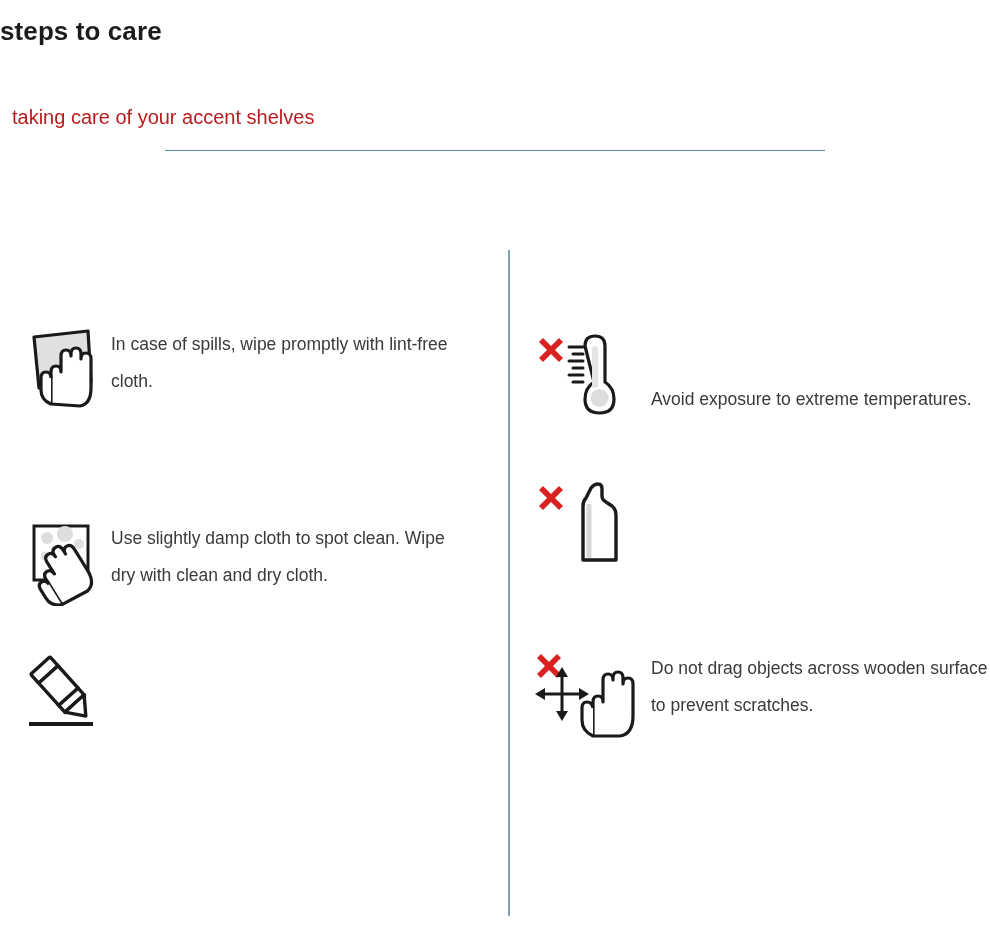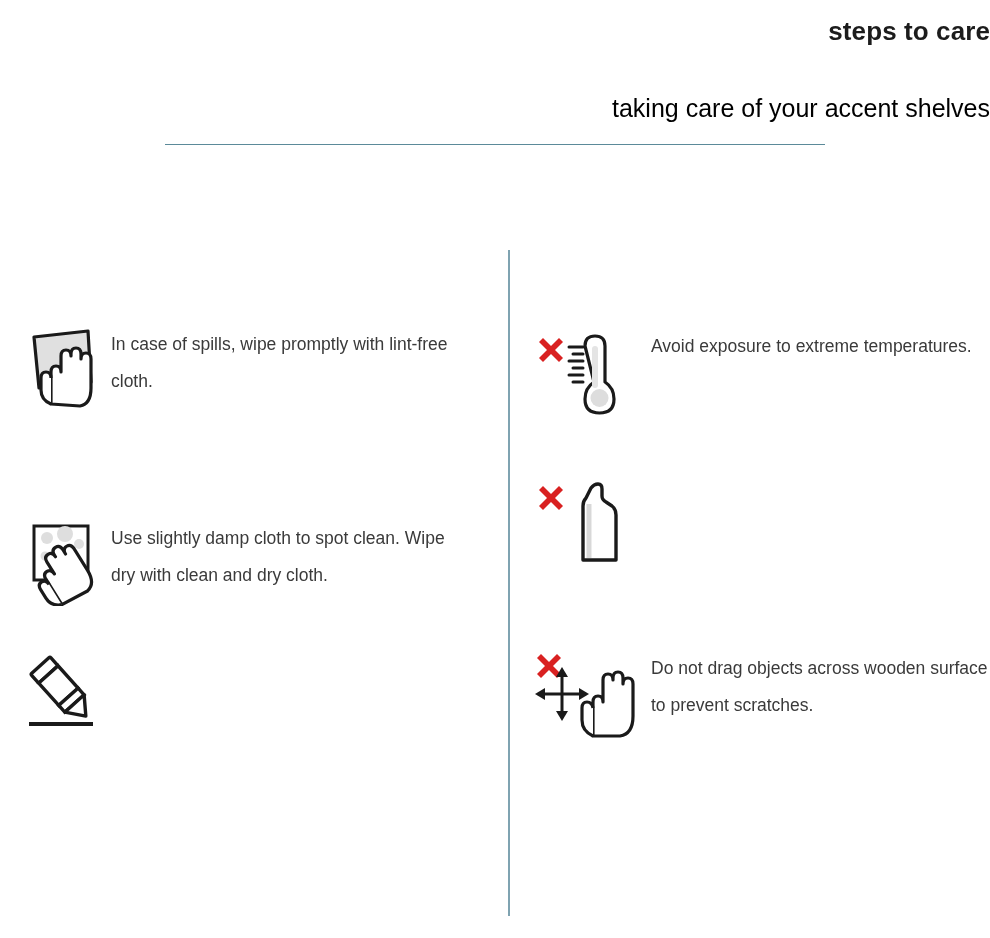--- a/index.html
+++ b/index.html
@@ -12,36 +12,36 @@
     height: 938px;
     font-family: "Liberation Sans", sans-serif;
     color: #2b2b2b;
     position: relative;
     overflow: hidden;
   }
 
   
   .header {
     width: 100%;
-    text-align: right;
+    text-align: left;
   }
   .page-title {
     font-size: 26px;
     font-weight: 700;
     color: #1c1c1c;
     letter-spacing: 0.1px;
     margin: 0;
     padding-top: 16px;
     line-height: 1.2;
   }
   .page-subtitle {
-    font-size: 25px;
+    font-size: 20px;
     font-weight: 400;
-    color: #000000;
-    margin: 0;
+    color: #b91c1c;
+    margin: 12px;
     padding-top: 46px;
     line-height: 1.2;
   }
   .header-rule {
     width: 660px;
     height: 1px;
     background: #5b8a99;
     margin: 21px auto 0 auto;
   }
 
@@ -89,21 +89,21 @@
     color: #3a3a3a;
     max-width: 352px;
   }
   .col-right .item-text { max-width: 346px; }
 
   
   .col-left  .item-1 { top: 76px;  left: 14px; }
   .col-left  .item-2 { top: 226px; left: 14px; margin-top: 44px; }
   .col-left  .item-3 { top: 400px; left: 14px; }
 
-  .col-right .item-1 { top: 78px;  left: 24px; }
+  .col-right .item-1 { top: 78px;  left: 24px; align-items: flex-end; }
   .col-right .item-2 { top: 226px; left: 24px; }
   .col-right .item-3 { top: 400px; left: 24px; }
 
   .col-right .icon-box { width: 118px; flex: 0 0 118px; }
 
   .icon-svg { display: block; }
 </style>
 </head>
 <body>
 

